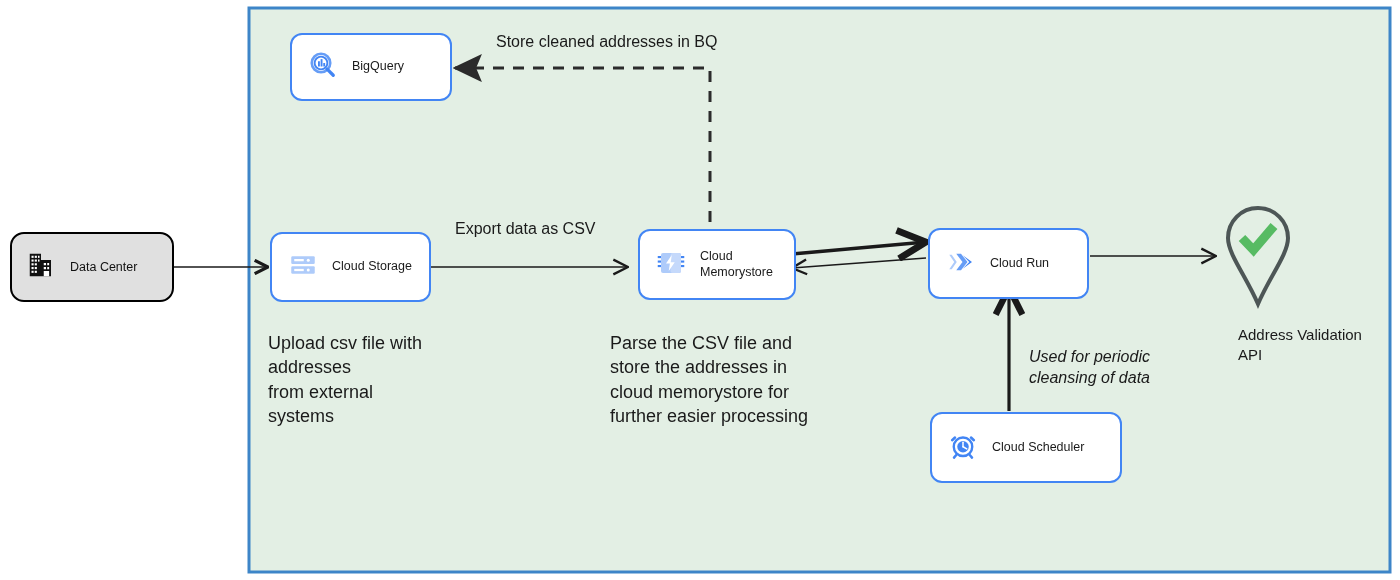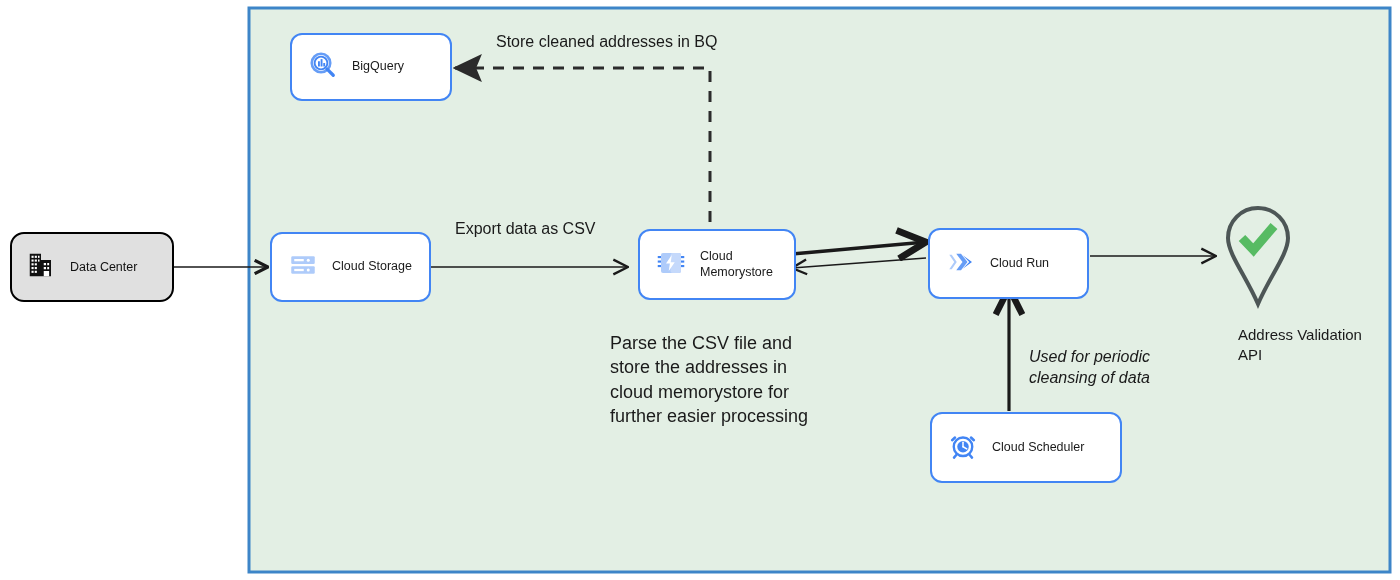--- a/index.html
+++ b/index.html
@@ -234,19 +234,23 @@
   <div class="pin-label" style="left:1238px; top:325px; width:175px;">Address Validation
 API</div>
 
   <div class="edge-label" style="left:496px; top:31px; width:330px;">Store cleaned addresses in BQ</div>
 
   <div class="edge-label" style="left:455px; top:218px; width:230px;">Export data as CSV</div>
 
   <div class="edge-label" style="left:1029px; top:346px; width:230px;font-style:italic;">Used for periodic
 cleansing of data</div>
 
+  <div class="note" style="left:268px; top:331px; width:330px;">Upload csv file with
+addresses
+from external
+systems</div>
 
   <div class="note" style="left:610px; top:331px; width:340px;">Parse the CSV file and
 store the addresses in
 cloud  memorystore for
 further easier processing</div>
 
 </div>
 
 </body></html>

